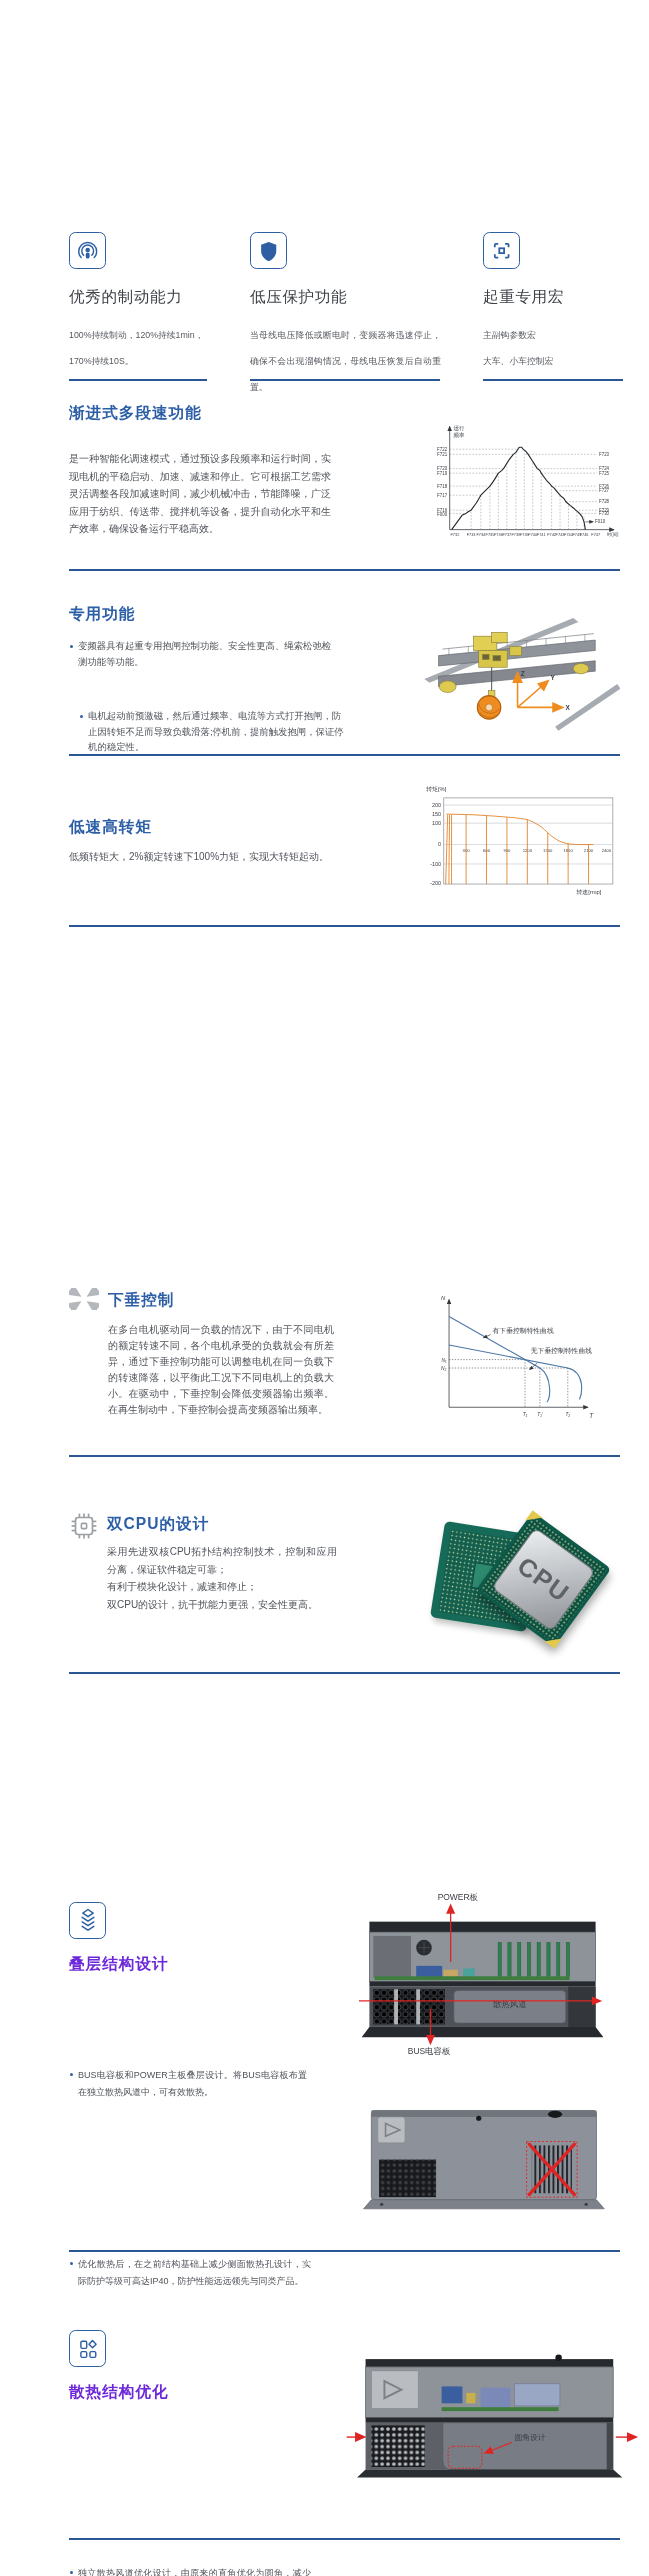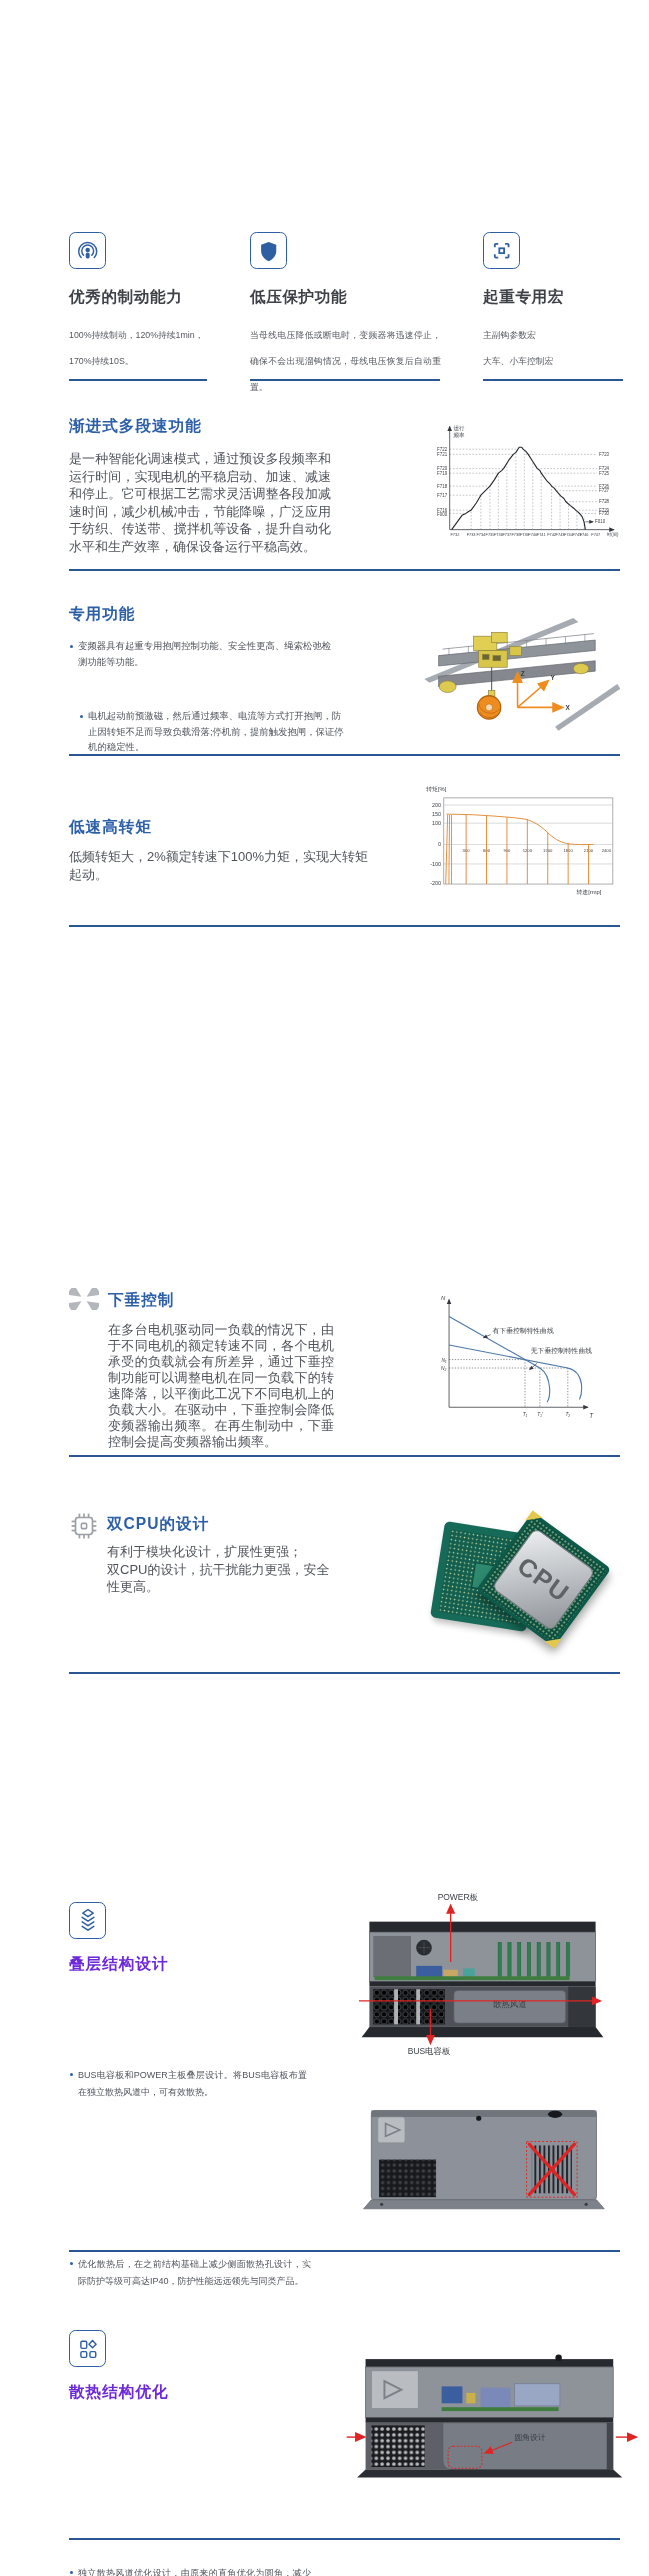--- a/index.html
+++ b/index.html
@@ -2,26 +2,26 @@
 <html style="font-size:10.4px"><head>
 <meta charset="utf-8">
 <style>
   html,body{margin:0;padding:0}
   body{width:650px;height:2576px;position:relative;background:#fff;
        font-family:"Liberation Sans","DejaVu Sans",sans-serif;color:#4f535a;overflow:hidden}
   *{box-sizing:border-box}
   .abs{position:absolute}
   .icon-box{width:37px;height:37px;border:1.6px solid #2e5fa3;border-radius:6.5px;
             display:flex;align-items:center;justify-content:center}
-  .feat-title{font-size:15.6px;font-weight:700;color:#3e4248;letter-spacing:0.6px}
+  .feat-title{font-size:15.6px;font-weight:400;color:#3e4248;letter-spacing:0.6px}
   .feat-desc{font-size:8.8px;line-height:26px;color:#55595f}
   .divider{height:1.9px;background:#2a5694}
   .sec-title{font-size:15.6px;font-weight:700;color:#2d5fa7;letter-spacing:1px}
   .sec-title.dark{color:#6d28d9}
-  .para{font-size:13px;line-height:17.5px;color:#4f535a}
+  .para{font-size:10px;line-height:17.5px;color:#4f535a}
   .bullet{position:relative;padding-left:9px}
   .bullet::before{content:"";position:absolute;left:0.6px;top:6.5px;width:3.2px;height:3.2px;
                   border-radius:50%;background:#2e5fa3}
   svg text{font-family:"Liberation Sans","DejaVu Sans",sans-serif;fill:#3a3e44}
   .chip{position:absolute;border-radius:5.2px}
   .chip.back{left:7.8px;top:6.5px;width:97px;height:97px;transform:rotate(9deg);
              background:#166b58;box-shadow:2.6px 3.9px 6.5px rgba(0,0,0,.25)}
   .chip.back .pins{position:absolute;inset:6.5px;border-radius:2.6px;background:#145f4e;
        background-image:radial-gradient(circle,#cfe3a8 0.7px,transparent 0.9px);background-size:4.2px 4.2px}
   .chip.back .die{position:absolute;left:36px;top:36px;width:26px;height:26px;background:#2e8a6f;border:0.6px solid #0d4438}
@@ -81,21 +81,21 @@
     <div class="feat-title" style="margin-top:18px">起重专用宏</div>
     <div class="feat-desc" style="margin-top:14.3px">主副钩参数宏</div>
     <div class="feat-desc">大车、小车控制宏</div>
   </div>
 
   <div class="divider abs" style="left:69px;top:165px;width:138px"></div>
   <div class="divider abs" style="left:250px;top:165px;width:190px"></div>
   <div class="divider abs" style="left:483px;top:165px;width:140px"></div>
 </div>
 
-<div class="sec-title abs" style="left:69px;top:416px">渐进式多段速功能</div>
+<div class="sec-title abs" style="left:69px;top:403px">渐进式多段速功能</div>
 <div class="para abs" style="left:69px;top:450px;width:262px;text-align:justify">是一种智能化调速模式，通过预设多段频率和运行时间，实现电机的平稳启动、加速、减速和停止。它可根据工艺需求灵活调整各段加减速时间，减少机械冲击，节能降噪，广泛应用于纺织、传送带、搅拌机等设备，提升自动化水平和生产效率，确保设备运行平稳高效。</div>
 
 <svg class="abs" style="left:414px;top:416px" width="209" height="126" viewBox="0 0 322 194">
   <defs>
     <marker id="ms-ar" markerWidth="8" markerHeight="8" refX="6" refY="3" orient="auto">
         <path d="M0,0 L7,3 L0,6 Z" fill="#33373c"></path>
       </marker>
   </defs>
   <line x1="55" y1="175" x2="55" y2="16" stroke="#33373c" stroke-width="1.2" marker-end="url(#ms-ar)"></line>
   <line x1="55" y1="175" x2="308" y2="175" stroke="#33373c" stroke-width="1.2" marker-end="url(#ms-ar)"></line>
@@ -342,21 +342,22 @@
     <line x1="4" y1="16" x2="10" y2="16"></line>
       <line x1="4" y1="23" x2="10" y2="23"></line>
       <line x1="4" y1="30" x2="10" y2="30"></line>
     <line x1="36" y1="16" x2="42" y2="16"></line>
       <line x1="36" y1="23" x2="42" y2="23"></line>
       <line x1="36" y1="30" x2="42" y2="30"></line>
   </g>
 </svg>
 <div class="sec-title abs" style="left:107px;top:1514px">双CPU的设计</div>
 <div class="abs" style="left:107px;top:1543px;width:230px">
-  <div class="para">有利于模块化设计，扩展性更强；</div>
+  <div class="para" style="text-align:justify">采用先进双核CPU拓扑结构控制技术，控制和应用分离，保证软件稳定可靠；</div>
+  <div class="para">有利于模块化设计，减速和停止；</div>
   <div class="para">双CPU的设计，抗干扰能力更强，安全性更高。</div>
 </div>
 
 <div class="abs" style="left:429px;top:1521px;width:175px;height:120px">
   <div class="chip back">
     <div class="pins"></div>
       <div class="die"></div>
   </div>
   <div class="chip front">
     <div class="rim"></div>

